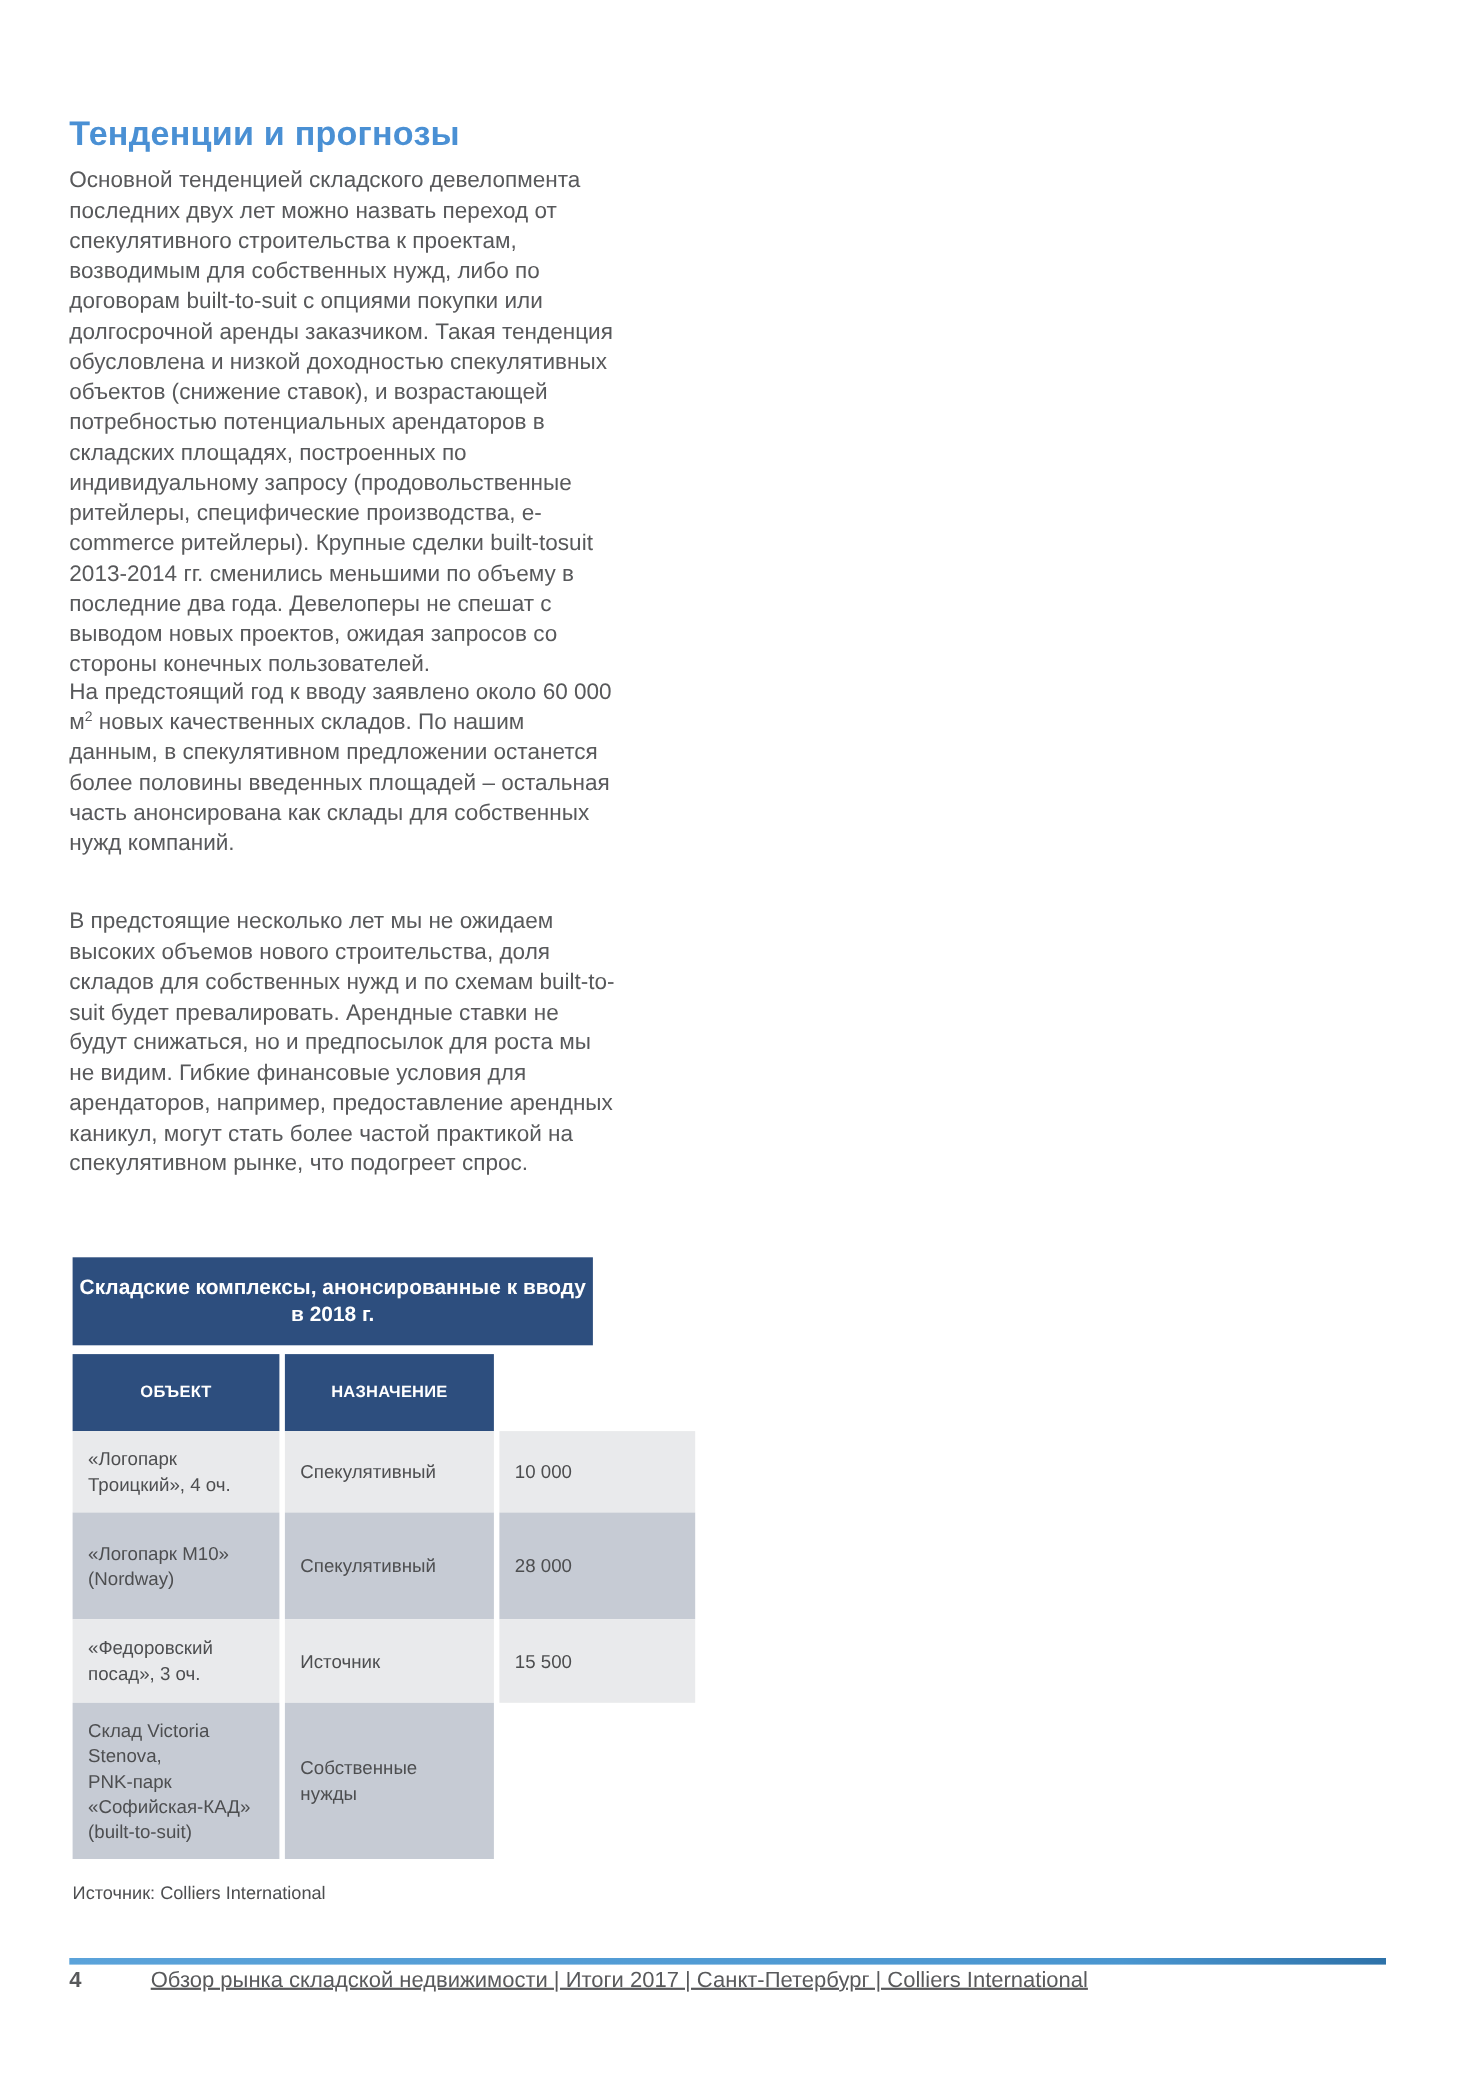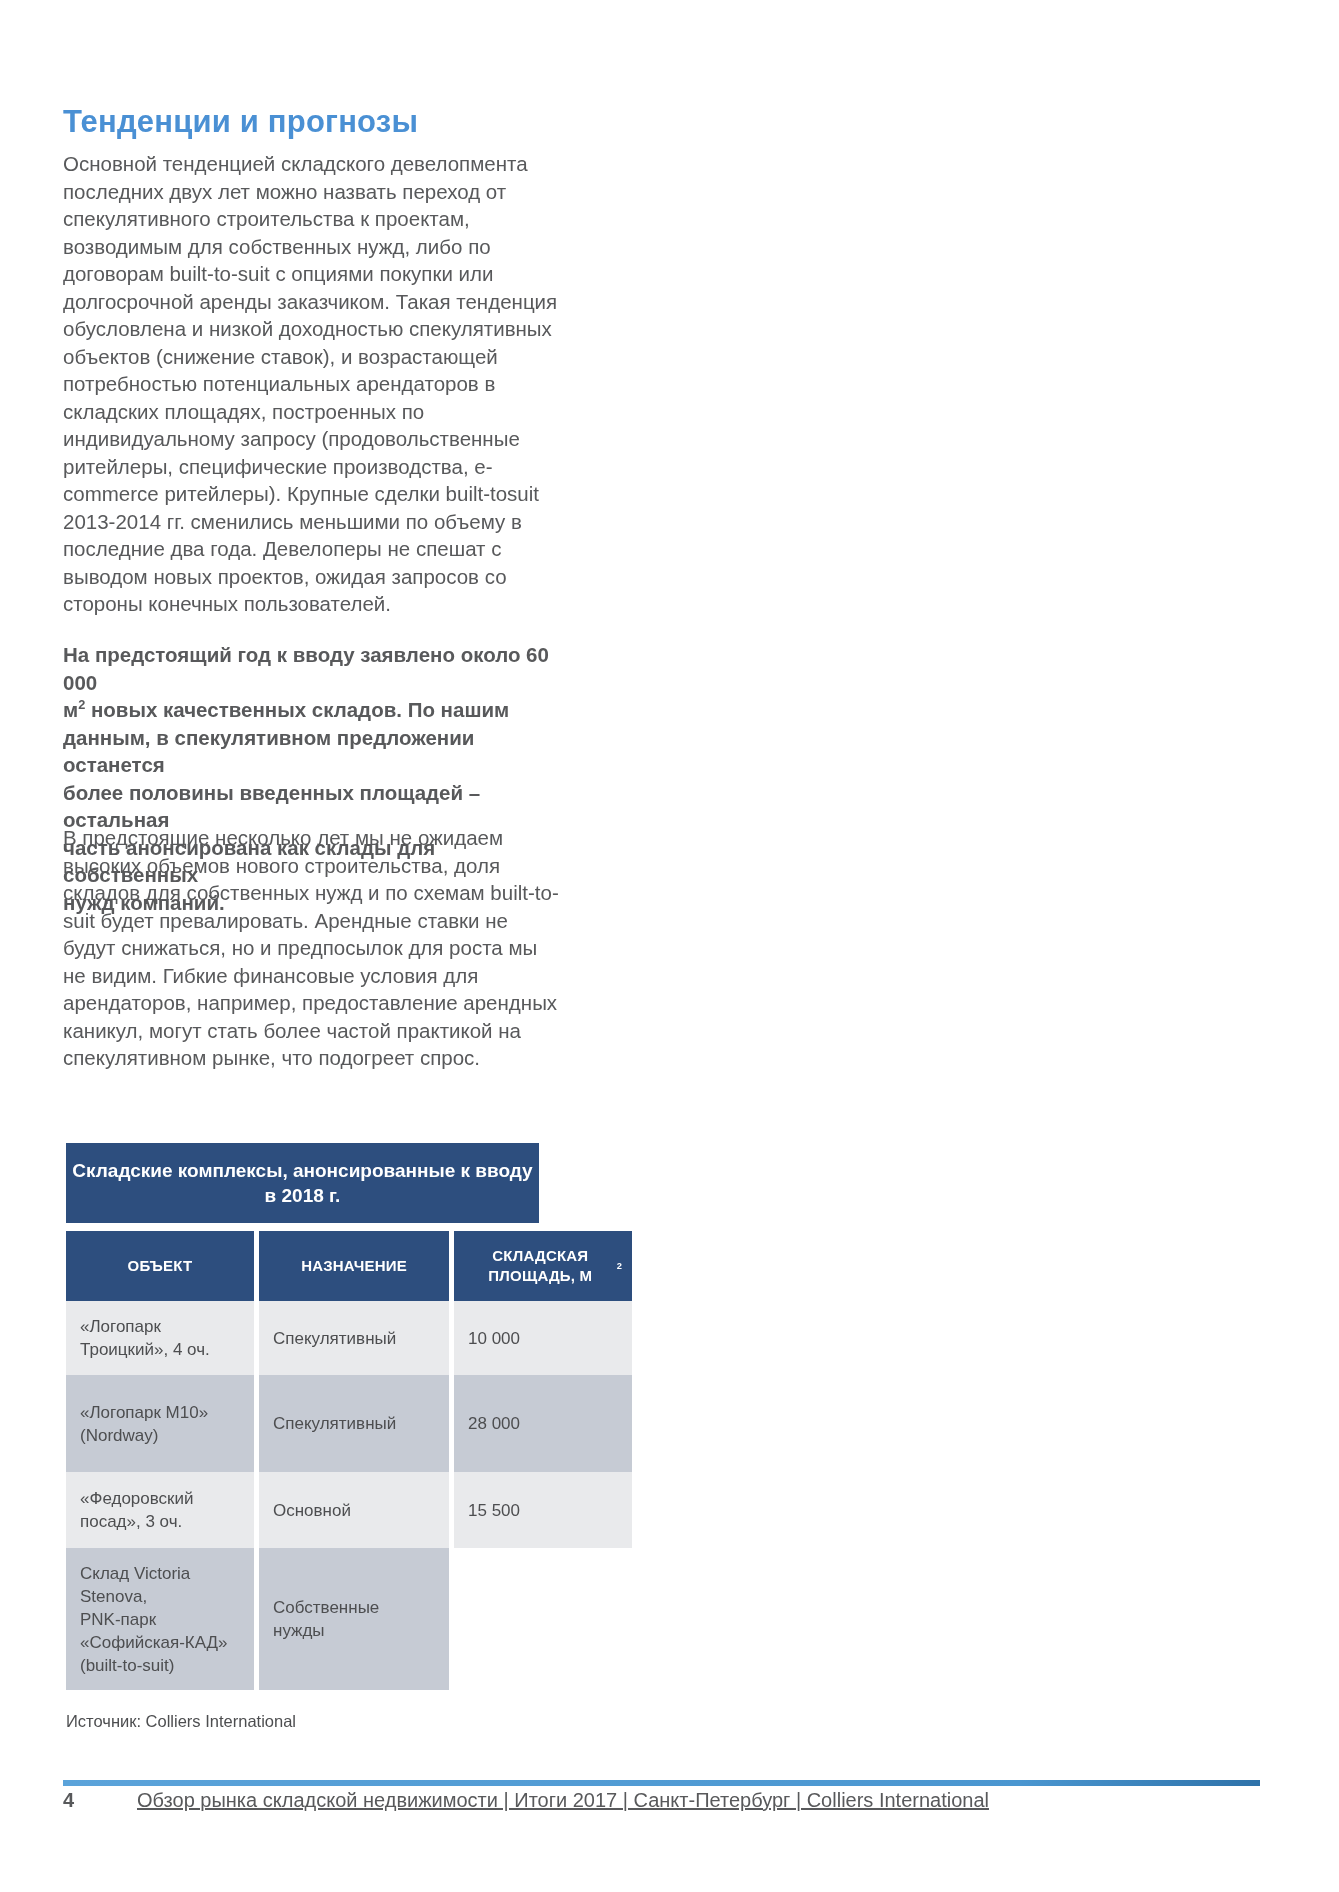--- a/index.html
+++ b/index.html
@@ -22,21 +22,21 @@
     position:absolute;left:63px;top:104px;
     font-size:31px;font-weight:700;color:var(--heading-blue);
     letter-spacing:0.2px;
   }
   .para{
     position:absolute;left:63px;width:510px;
     font-size:20.5px;line-height:27.5px;color:var(--body-text);
     white-space:pre-line;
   }
   .para-1{top:150px;}
-  .para-2{top:641px;font-weight:bold;}
+  .para-2{top:615px;}
   .para-3{top:824px;}
   sup{font-size:0.62em;vertical-align:super;line-height:0;}
 
   
   .wtable{position:absolute;left:66px;top:1143px;width:473px;}
   .wtable-title{
     height:80px;background:var(--table-header-navy);
     display:flex;align-items:center;justify-content:center;
     color:#ffffff;font-weight:bold;font-size:19px;line-height:25px;
     text-align:center;white-space:pre-line;margin-bottom:8px;
@@ -121,45 +121,40 @@
 каникул, могут стать более частой практикой на
 спекулятивном рынке, что подогреет спрос.</p>
 
   <div class="wtable">
     <div class="wtable-title">Складские комплексы, анонсированные к вводу
 в 2018 г.</div>
 
     <div class="t-grid t-head">
       <div class="cell">ОБЪЕКТ</div>
       <div class="cell">НАЗНАЧЕНИЕ</div>
-      <div class="cell">
-          <span>СКЛАДСКАЯ
-ПЛОЩАДЬ, М</span>
-          <sup>2</sup>
-        </div>
     </div>
 
     <div class="t-grid t-row row-1">
       <div class="cell">«Логопарк
 Троицкий», 4 оч.</div>
       <div class="cell">Спекулятивный</div>
       <div class="cell">10 000</div>
     </div>
 
     <div class="t-grid t-row row-2">
       <div class="cell">«Логопарк М10»
 (Nordway)</div>
       <div class="cell">Спекулятивный</div>
       <div class="cell">28 000</div>
     </div>
 
     <div class="t-grid t-row row-3">
       <div class="cell">«Федоровский
 посад», 3 оч.</div>
-      <div class="cell">Основной</div>
+      <div class="cell">Источник</div>
       <div class="cell">15 500</div>
     </div>
 
     <div class="t-grid t-row row-4">
       <div class="cell">Склад Victoria
 Stenova,
 PNK-парк
 «Софийская-КАД»
 (built-to-suit)</div>
       <div class="cell">Собственные

